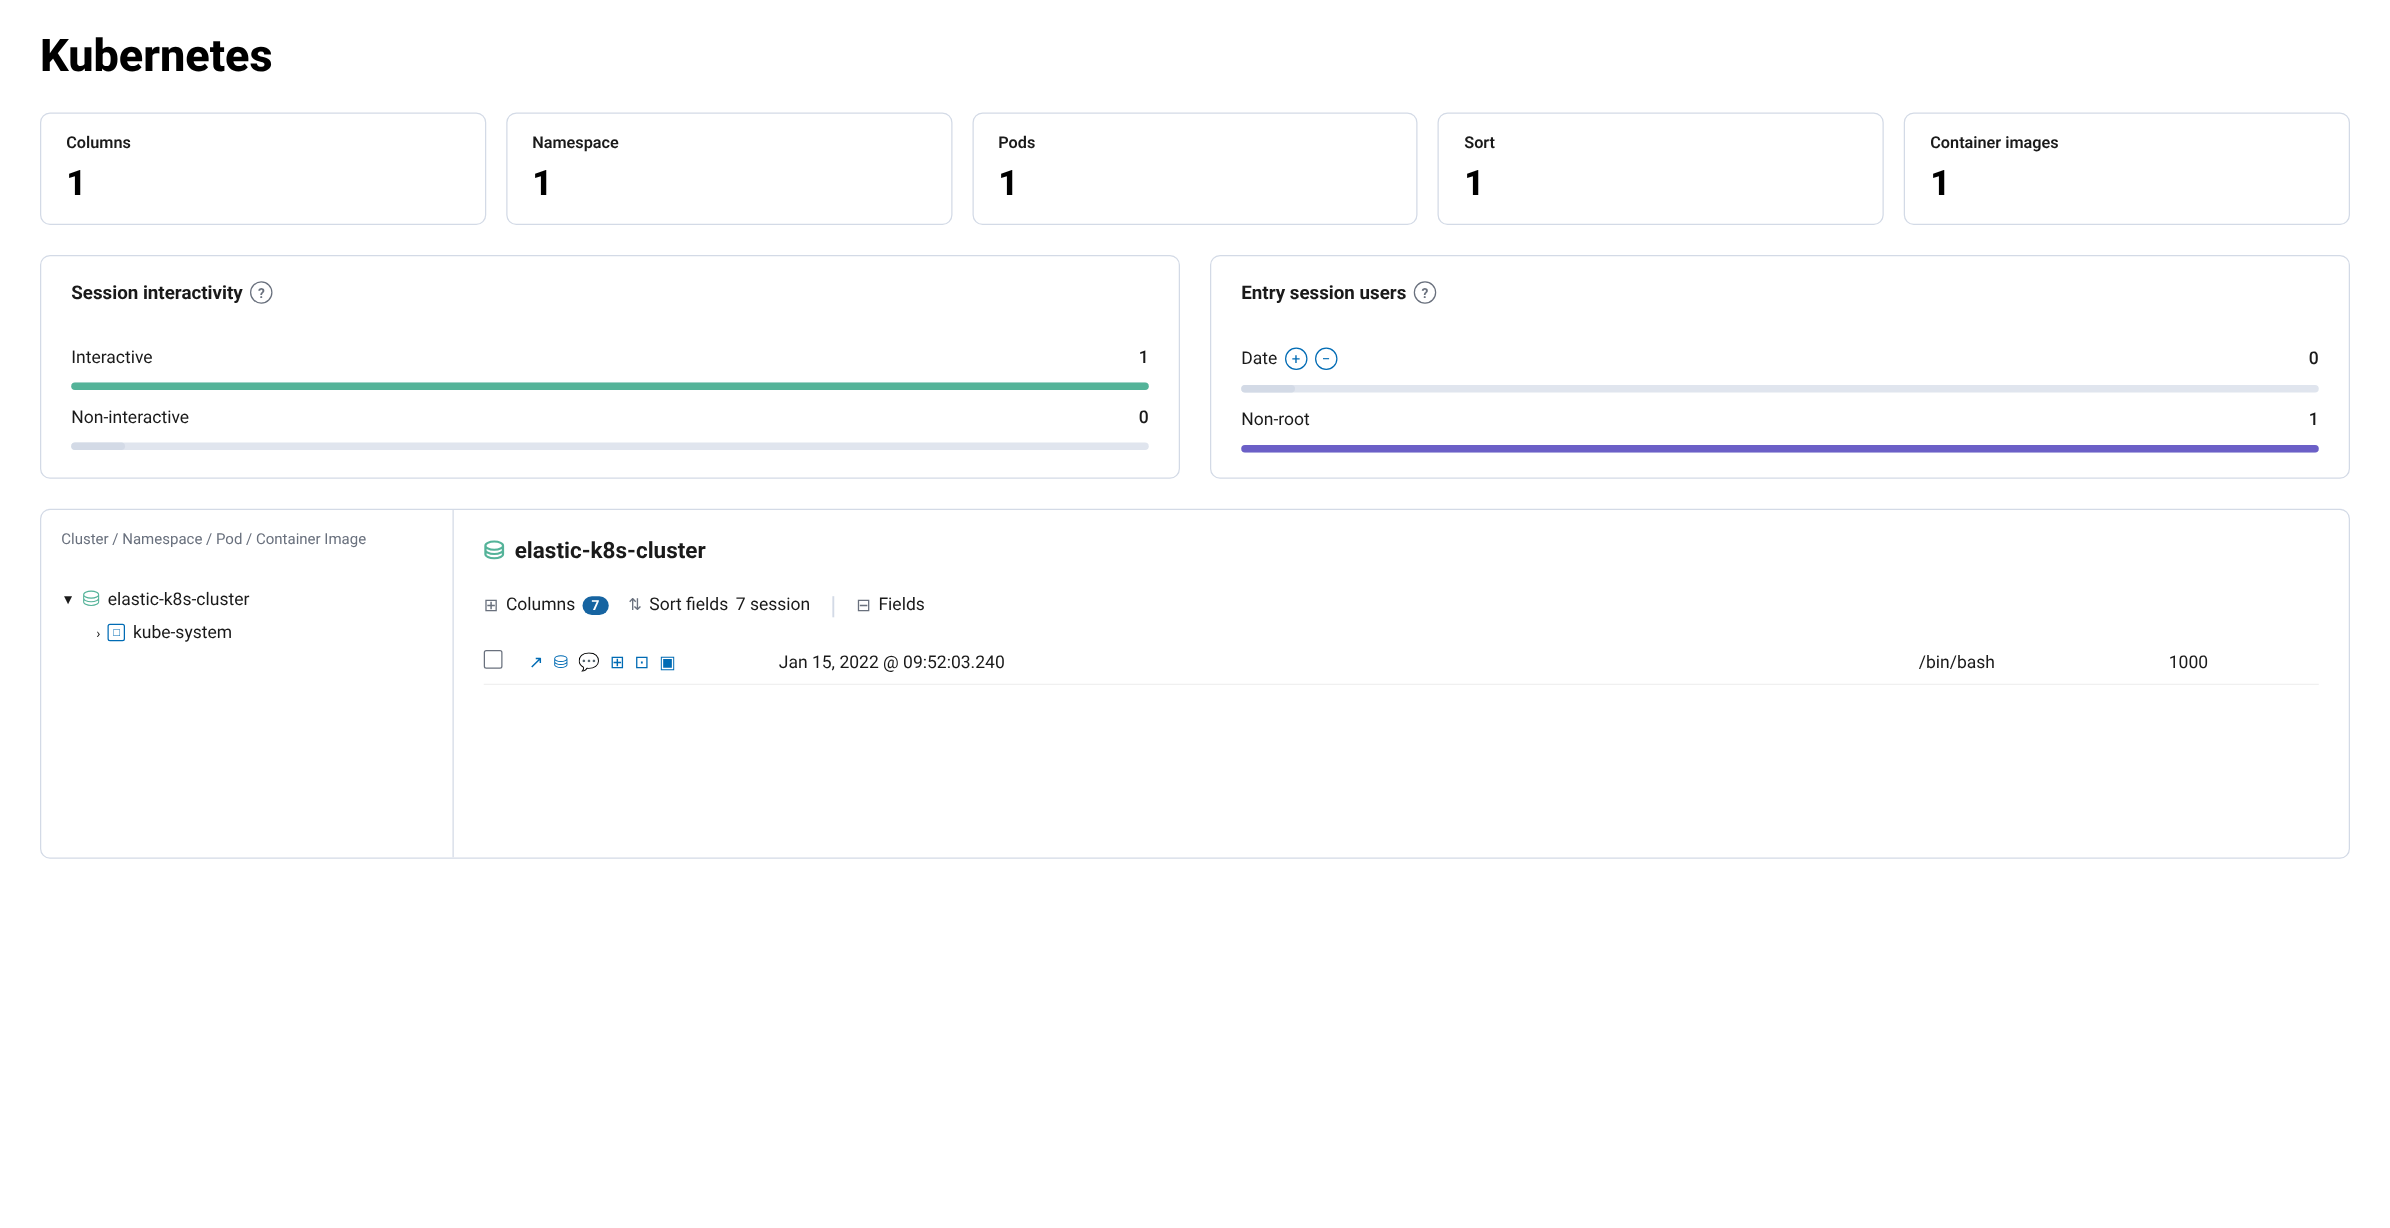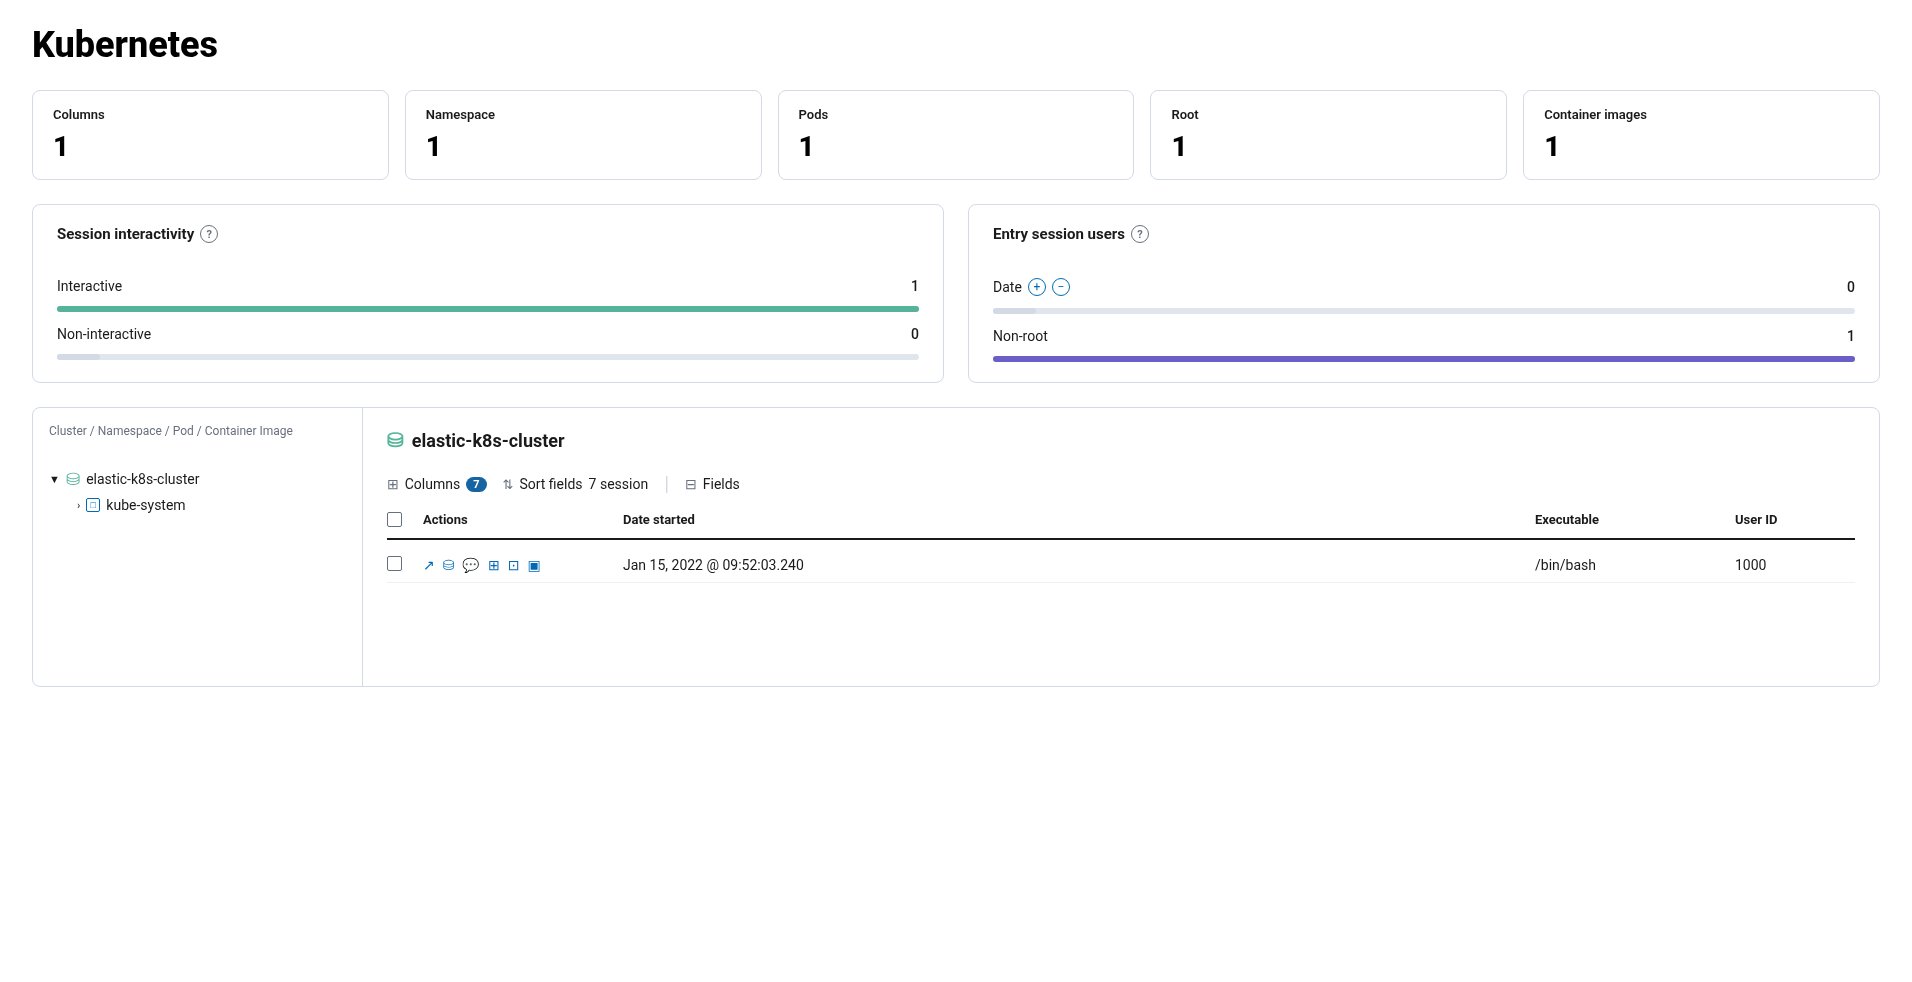--- a/index.html
+++ b/index.html
@@ -295,21 +295,21 @@
   </div>
   <div class="stat-card">
     <div class="stat-label">Namespace</div>
     <div class="stat-value">1</div>
   </div>
   <div class="stat-card">
     <div class="stat-label">Pods</div>
     <div class="stat-value">1</div>
   </div>
   <div class="stat-card">
-    <div class="stat-label">Root</div>
+    <div class="stat-label">Sort</div>
     <div class="stat-value">1</div>
   </div>
   <div class="stat-card">
     <div class="stat-label">Container images</div>
     <div class="stat-value">1</div>
   </div>
 </div>
 
 <div class="metrics-row">
 
@@ -409,29 +409,20 @@
         <span>7 session</span>
       </div>
       <span class="toolbar-sep">|</span>
       <div class="toolbar-item">
         <span class="icon-fields">⊟</span>
         <span>Fields</span>
       </div>
     </div>
 
     <div class="table-wrap">
-      <div class="table-header">
-        <div class="table-header-cell">
-          <span class="checkbox"></span>
-        </div>
-        <div class="table-header-cell">Actions</div>
-        <div class="table-header-cell">Date started</div>
-        <div class="table-header-cell">Executable</div>
-        <div class="table-header-cell">User ID</div>
-      </div>
       <div class="table-row">
         <div class="table-cell">
           <span class="checkbox"></span>
         </div>
         <div class="table-cell action-icons">
           <span class="action-icon" title="Expand">↗</span>
           <span class="action-icon" title="Network">⛁</span>
           <span class="action-icon" title="Chat">💬</span>
           <span class="action-icon" title="Grid">⊞</span>
           <span class="action-icon" title="Shield">⊡</span>

